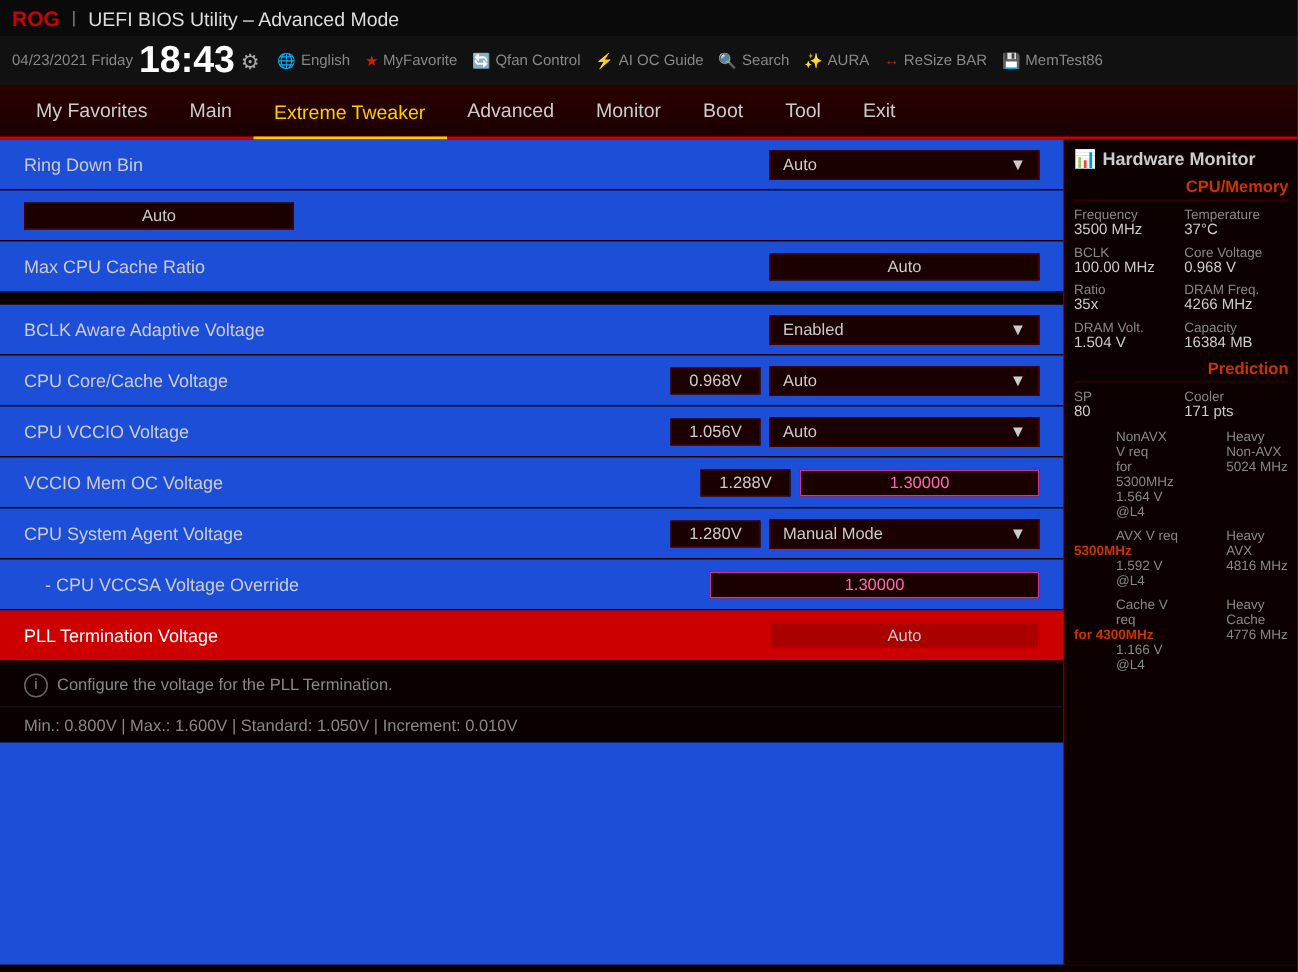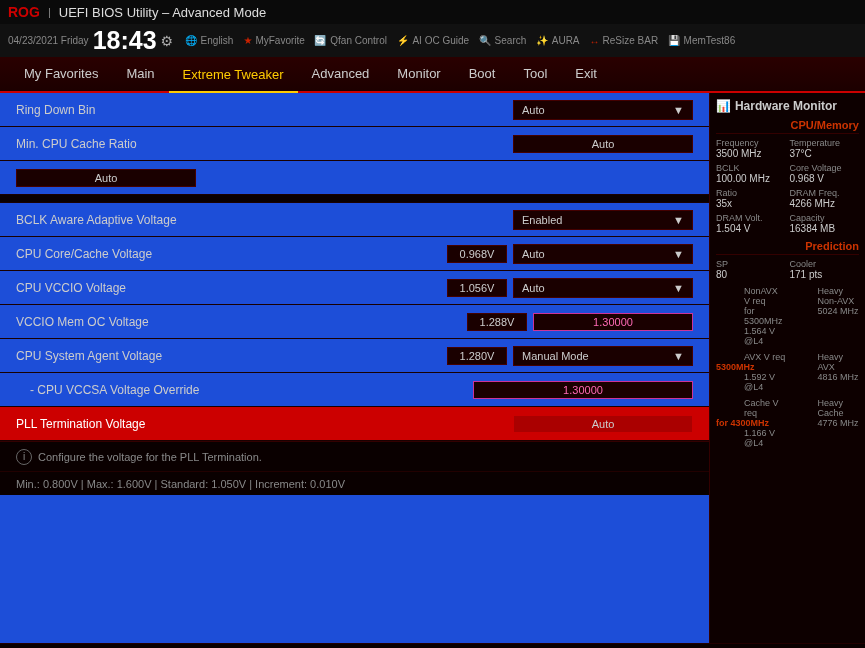--- a/index.html
+++ b/index.html
@@ -324,27 +324,27 @@
       <span class="setting-label">Ring Down Bin</span>
       <div class="setting-value-area">
         <div class="select-box">
           <span>Auto</span>
           <span>▼</span>
         </div>
       </div>
     </div>
 
     <div class="setting-row">
-      <span class="setting-label">Min. CPU Cache Ratio</span>
       <div class="setting-value-area">
         <div class="value-box" style="min-width:180px">Auto</div>
       </div>
     </div>
 
     <div class="setting-row">
+      <span class="setting-label">Max CPU Cache Ratio</span>
       <div class="setting-value-area">
         <div class="value-box" style="min-width:180px">Auto</div>
       </div>
     </div>
 
     <div class="divider-row"></div>
 
     <div class="setting-row">
       <span class="setting-label">BCLK Aware Adaptive Voltage</span>
       <div class="setting-value-area">

